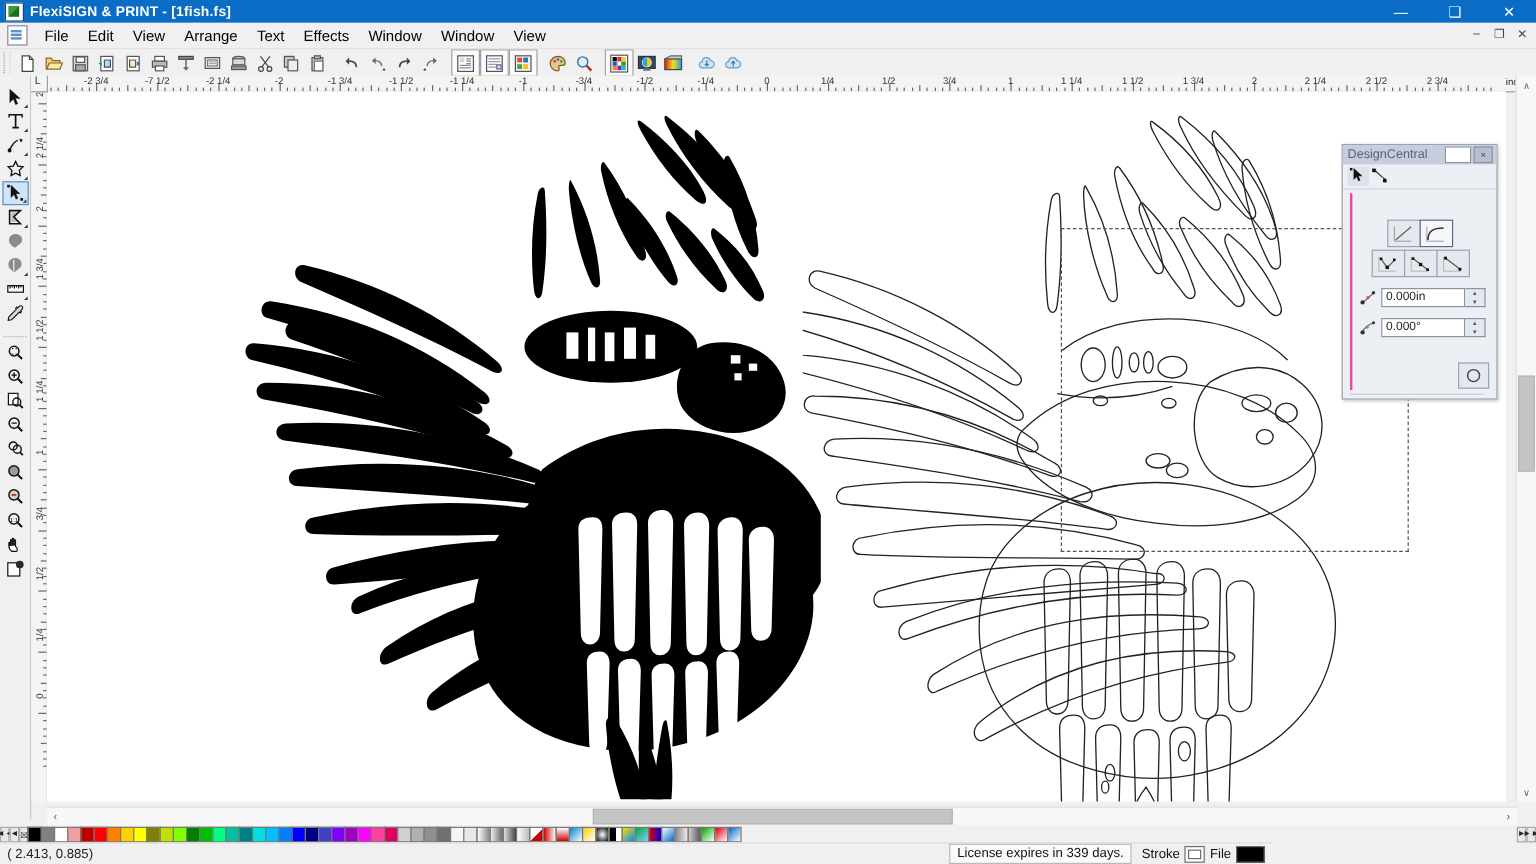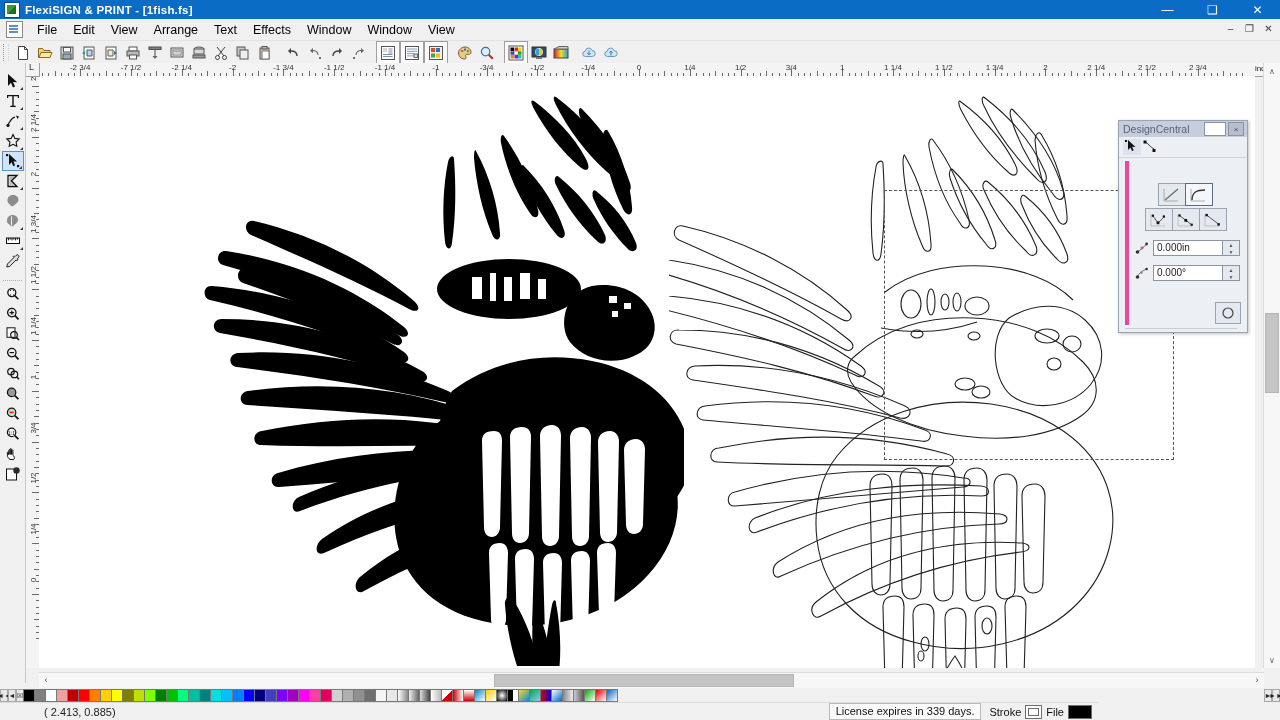--- a/index.html
+++ b/index.html
@@ -91,21 +91,21 @@
   
   .palette{position:absolute;left:0;bottom:17px;width:1280px;height:15px;background:#f0f0f0;
            display:flex;align-items:center;}
   .pnav{width:8px;height:13px;display:flex;align-items:center;justify-content:center;
         font-size:7px;color:#222;background:#e8e8e8;border:1px solid #a8a8a8;box-sizing:border-box;}
   .swatch{width:12px;height:13px;border:1px solid #787878;box-sizing:border-box;
           margin-left:-1px;flex:0 0 auto;}
 
   
   .statusbar{position:absolute;left:0;bottom:0;width:1060px;height:17px;background:#f0f0f0;
-             display:flex;align-items:center;font-size:11px;border-top:1px solid #dcdcdc;padding-left:38px;}
+             display:flex;align-items:center;font-size:11px;border-top:1px solid #dcdcdc;}
   .coords{padding-left:6px;width:180px;color:#222;}
   .st-gap{flex:1;}
   .license{border:1px solid #b9b9b9;background:#fafafa;height:15px;line-height:15px;
            padding:0 6px;margin-right:4px;color:#111;}
   .sw-label{padding:0 4px;color:#111;}
   .sw-stroke{width:15px;height:12px;border:1px solid #6d6d6d;background:#fff;position:relative;}
   .sw-stroke:after{content:"";position:absolute;left:2px;top:2px;right:2px;bottom:2px;
                    border:1px solid #6d6d6d;}
   .sw-fill{width:22px;height:12px;border:1px solid #6d6d6d;background:#000;margin-right:6px;}
 
@@ -117,21 +117,21 @@
   .dc-title-sp{flex:1;}
   .dc-roll{width:20px;height:12px;border:1px solid #8b93a3;background:#fff;margin-right:2px;}
   .dc-close{width:14px;height:12px;border:1px solid #8b93a3;background:#b7bfcf;
             font-size:8px;display:flex;align-items:center;justify-content:center;
             color:#444;margin-right:3px;}
   .dc-tabs{height:20px;display:flex;align-items:center;padding-left:4px;
            border-bottom:1px solid #cfd5df;}
   .dc-tab{width:18px;height:16px;display:flex;align-items:center;justify-content:center;}
   .dc-tab.sel{background:#dde3ec;}
   .dc-body{position:absolute;left:6px;top:40px;width:114px;height:164px;
-           background:#eceff4;border-left:4px solid #ec4899;}
+           background:#eceff4;border-left:2px solid #ec4899;}
   .seg-row{display:flex;justify-content:center;margin-top:22px;}
   .segbtn{width:26px;height:21px;border:1px solid #9aa3b0;background:#e4e8ef;
           display:flex;align-items:center;justify-content:center;margin-left:-1px;}
   .segbtn.sel{background:#f4f6f9;border-color:#5b6a80;}
   .node-row{display:flex;justify-content:center;margin-top:2px;}
   .fieldrow{display:flex;align-items:center;margin:9px 0 0 6px;}
   .fieldicon{width:14px;height:14px;margin-right:4px;}
   .field{width:62px;height:14px;background:#fff;border:1px solid #8c94a2;font-size:10px;
          padding:0 3px;line-height:14px;color:#222;}
   .spin{width:16px;height:14px;border:1px solid #8c94a2;border-left:none;background:#e4e8ef;

